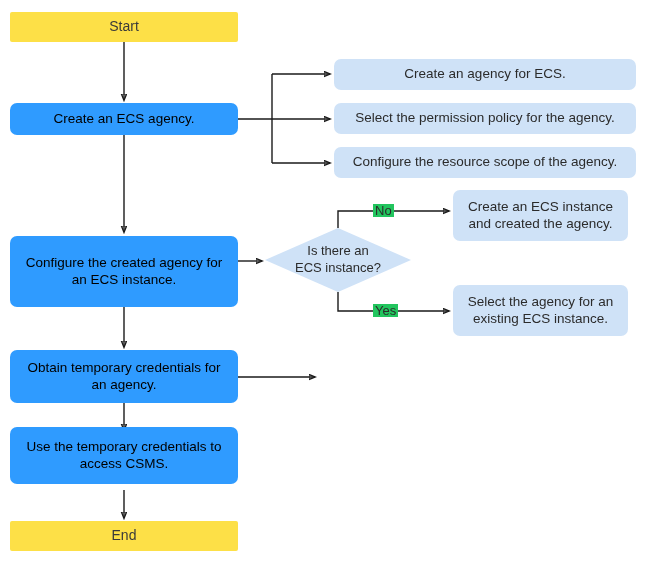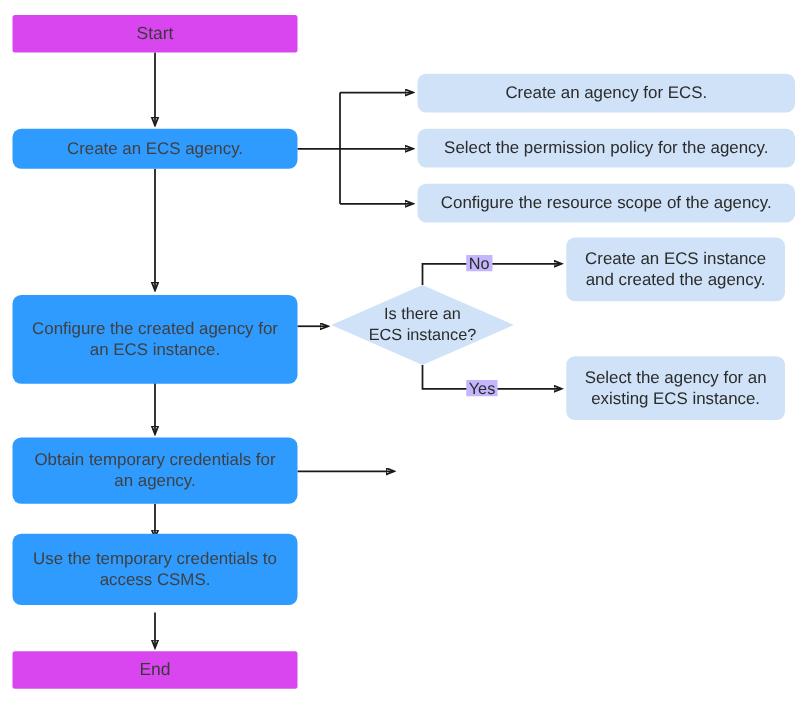--- a/index.html
+++ b/index.html
@@ -21,28 +21,28 @@
     position: absolute;
     box-sizing: border-box;
     display: flex;
     align-items: center;
     justify-content: center;
     text-align: center;
     line-height: 1.25;
     white-space: pre-line;
   }
   .terminator {
-    background: #d946ef;
+    background: #fde047;
     color: #3a3a3a;
     border-radius: 2px;
     font-size: 14px;
   }
   .process-blue {
     background: #2f9bff;
-    color: #404040;
+    color: #000000;
     border-radius: 7px;
     font-size: 13.5px;
     padding: 0 10px;
   }
   .process-light {
     background: #cfe2f7;
     color: #2b2b2b;
     border-radius: 7px;
     font-size: 13.5px;
     padding: 0 8px;
@@ -62,21 +62,21 @@
     text-align: center;
     font-size: 13px;
     color: #2b2b2b;
     line-height: 1.3;
     white-space: pre-line;
   }
   .edge-label {
     position: absolute;
     font-size: 13px;
     color: #2b2b2b;
-    background: #c4b5fd;
+    background: #22c55e;
     padding: 0 2px;
     line-height: 1;
   }
   svg.wires {
     position: absolute;
     left: 0;
     top: 0;
     width: 645px;
     height: 562px;
     pointer-events: none;

